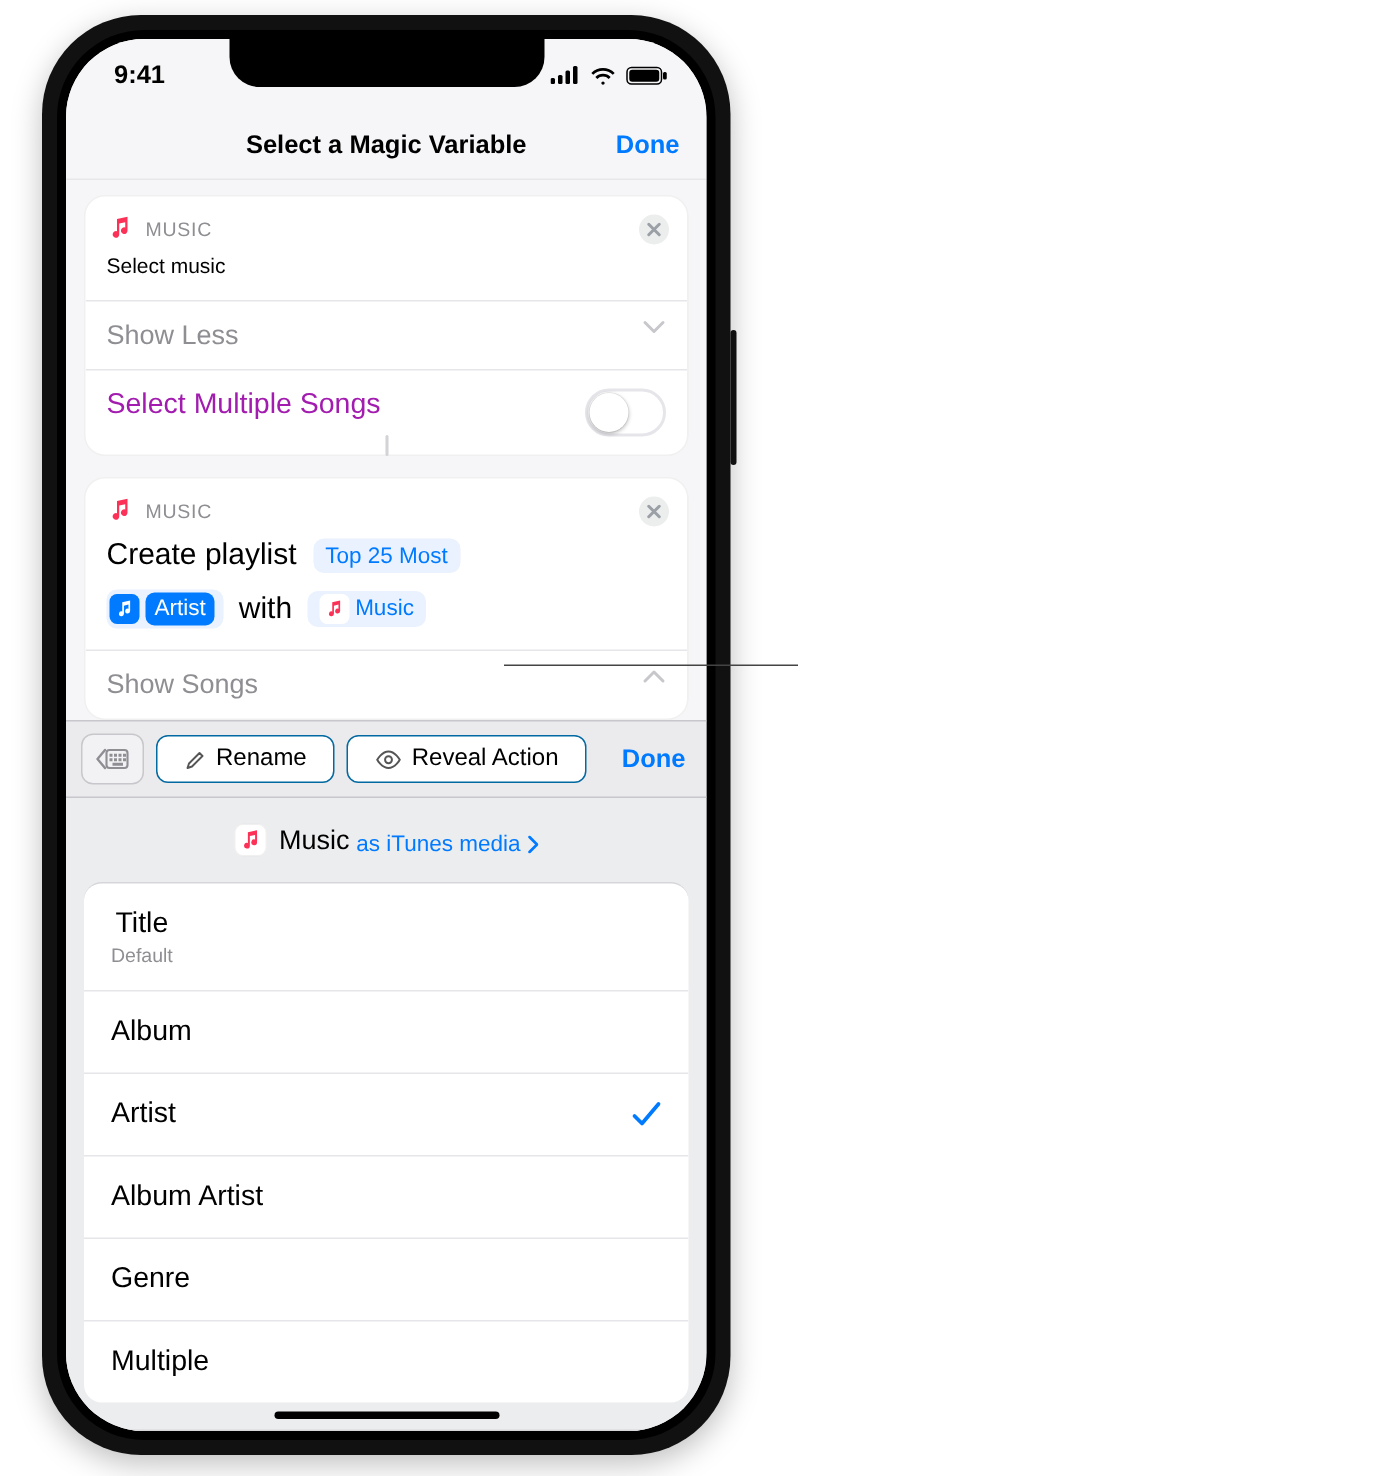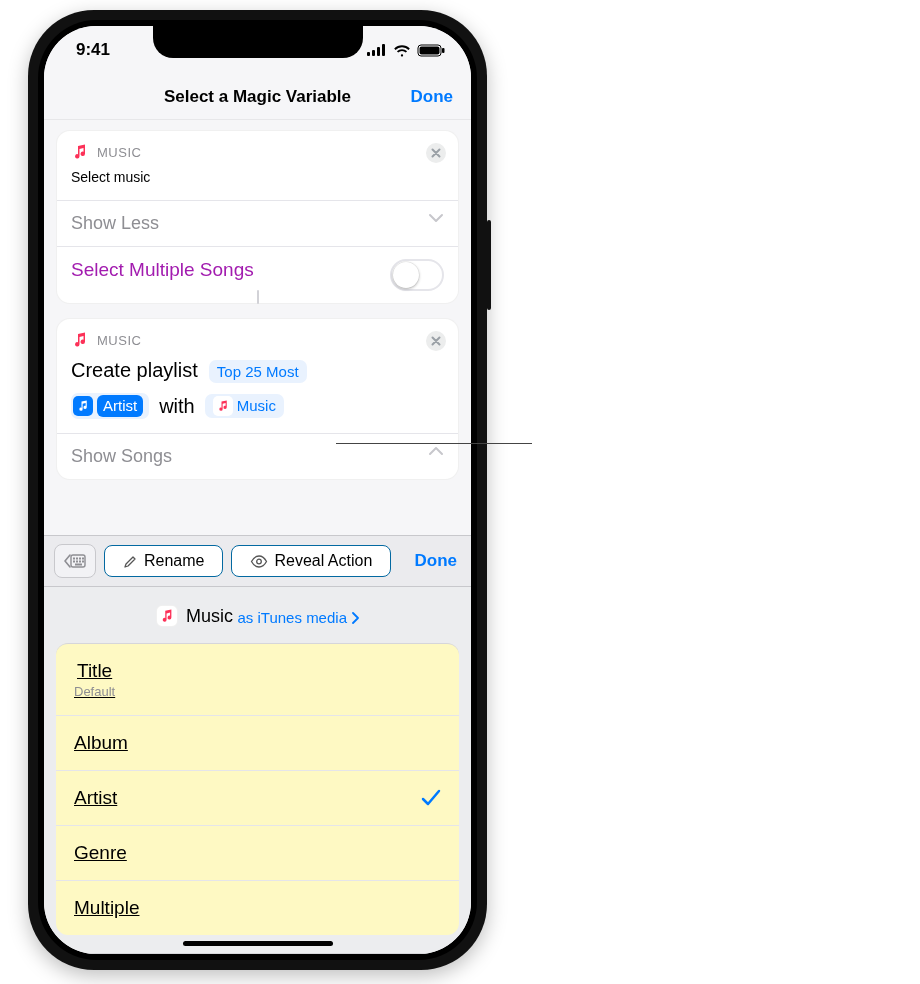--- a/index.html
+++ b/index.html
@@ -217,26 +217,25 @@
     border:1px solid rgba(0,0,0,.06);
   }
   .var-as-row {
     margin-top:6px;
     font-size:15px; color:#007aff;
     display:inline-flex; align-items:center; gap:4px;text-align:right;
   }
 
   
   .plist {
-    background:#fef9c3;
+    background:#ffffff;
     border-top:1px solid #d6d6da;
     margin:16px 12px 0 12px;
     border-radius:12px;
     overflow:hidden;
-    text-decoration:underline;
   }
   .plist .prow {
     padding:16px 18px;
     border-bottom:1px solid #e5e5ea;
     display:flex; align-items:center; justify-content:space-between;
     font-size:19px; color:#000;
   }
   .prow .sub {
     display:block; font-size:13px; color:#8e8e93; margin-top:2px;
   }
@@ -466,20 +465,23 @@
           </div>
           <div class="prow">
             <span>Artist</span>
             <span class="checkmark">
               <svg width="20" height="18" viewBox="0 0 20 18">
                   <path d="M2 10l5 5L18 2" fill="none" stroke="#007aff" stroke-width="2.5" stroke-linecap="round" stroke-linejoin="round"></path>
                 </svg>
             </span>
           </div>
           <div class="prow">
+            <span>Album Artist</span>
+          </div>
+          <div class="prow">
             <span>Genre</span>
           </div>
           <div class="prow" style="border-bottom:none;">
             <span>Multiple</span>
           </div>
         </div>
       </div>
 
       <div class="home-ind"></div>
     </div>

